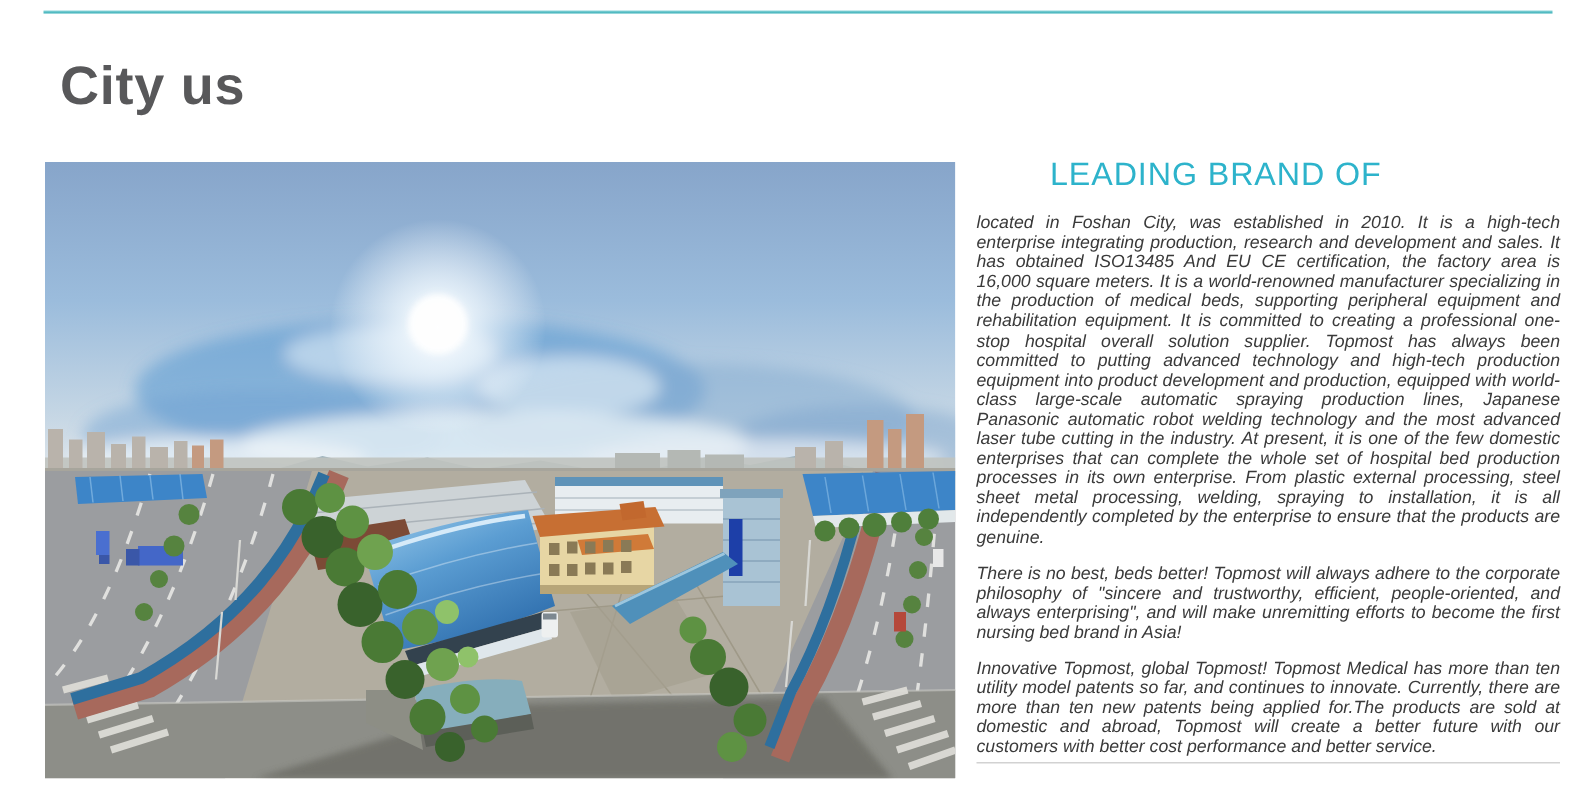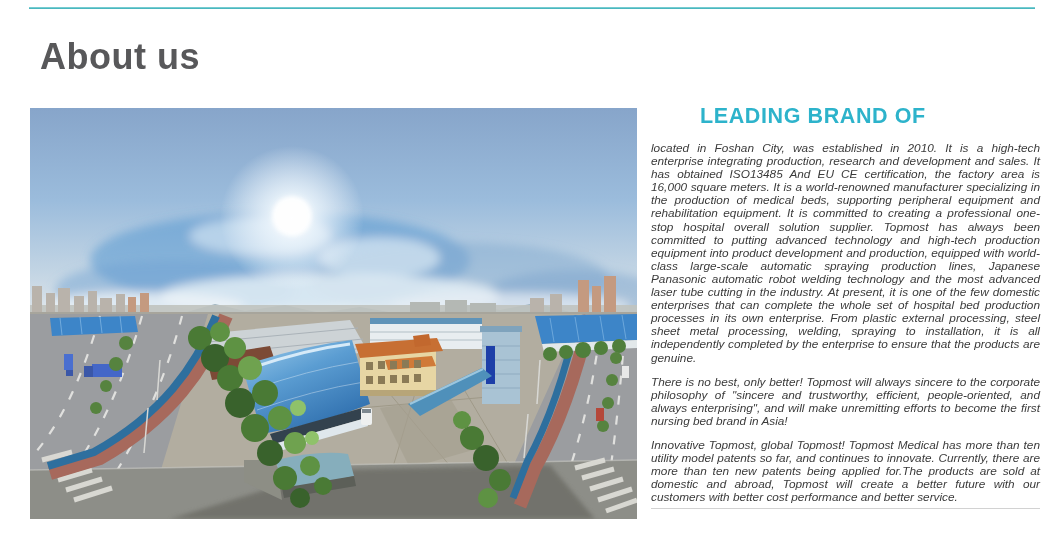--- a/index.html
+++ b/index.html
@@ -16,37 +16,37 @@
     font-size:36px;font-weight:bold;color:#58585a;letter-spacing:.5px;
   }
   .photo{
     position:absolute;left:30px;top:108px;width:607px;height:411px;overflow:hidden;
   }
   .photo svg{display:block;width:607px;height:411px;}
   .text-col{
     position:absolute;left:651px;top:104px;width:389px;
   }
   .section-title{
-    margin:0 0 13px 49px;font-size:21.5px;line-height:25px;font-weight:700;
+    margin:0 0 13px 49px;font-size:21.5px;line-height:25px;font-weight:400;
     color:#2db3cb;letter-spacing:.6px;
   }
   .text-col p{
     margin:0 0 11px 0;font-size:11.8px;line-height:13.1px;color:#3a3a3a;
     text-align:justify;
     font-style:italic;
   }
   .text-col p:last-of-type{margin-bottom:4px;}
   .bottom-rule{height:1px;background:#d2d2d2;width:100%;}
 </style>
 </head>
 <body>
 
 <div class="top-rule"></div>
 
-<h1 class="page-heading">About us</h1>
+<h1 class="page-heading">City us</h1>
 
 <div class="photo">
   <svg viewBox="0 0 607 411" preserveAspectRatio="none">
     <defs>
       <linearGradient id="sky" x1="0" y1="0" x2="0" y2="1">
         <stop offset="0" stop-color="#87a5ca"></stop>
         <stop offset="0.45" stop-color="#9bbcdc"></stop>
         <stop offset="0.8" stop-color="#c3d5e4"></stop>
         <stop offset="1" stop-color="#dde4e9"></stop>
       </linearGradient>
@@ -296,16 +296,16 @@
         <line x1="118" y1="300" x2="114" y2="345"></line>
       <line x1="510" y1="252" x2="507" y2="296"></line>
         <line x1="498" y1="306" x2="494" y2="350"></line>
     </g>
   </svg>
 </div>
 
 <div class="text-col">
   <h2 class="section-title"><span>LEADING BRAND OF</span><br></h2>
   <p>located in Foshan City, was established in 2010.  It is a high-tech enterprise integrating production, research and development and sales. It has obtained ISO13485 And EU CE certification, the  factory area is 16,000 square meters. It is a world-renowned manufacturer specializing in the production of medical beds, supporting peripheral equipment and rehabilitation equipment. It is committed to creating a professional one-stop hospital overall solution supplier. Topmost has always been committed to putting advanced technology and high-tech production equipment into product development and production, equipped with world-class large-scale automatic spraying production lines, Japanese Panasonic automatic robot welding technology and the most advanced laser tube cutting in the industry. At present, it is one of the few domestic enterprises that can complete the whole set of hospital bed production processes in its own enterprise. From plastic external processing, steel sheet metal processing, welding, spraying to installation, it is all independently completed by the enterprise to ensure that the products are genuine.</p>
-  <p>There is no best, only better! Topmost will always sincere to the corporate philosophy of "sincere and trustworthy, efficient, people-oriented, and always enterprising", and will make unremitting efforts to become the first nursing bed brand in Asia!</p>
+  <p>There is no best, beds better! Topmost will always adhere to the corporate philosophy of "sincere and trustworthy, efficient, people-oriented, and always enterprising", and will make unremitting efforts to become the first nursing bed brand in Asia!</p>
   <p>Innovative Topmost, global Topmost! Topmost Medical has more than ten utility model patents so far, and continues to innovate. Currently, there are more than ten new patents being applied for.The products are sold at domestic  and abroad, Topmost will create a better future with our customers with better cost performance and better service.</p>
   <div class="bottom-rule"></div>
 </div>
 
 </body></html>

